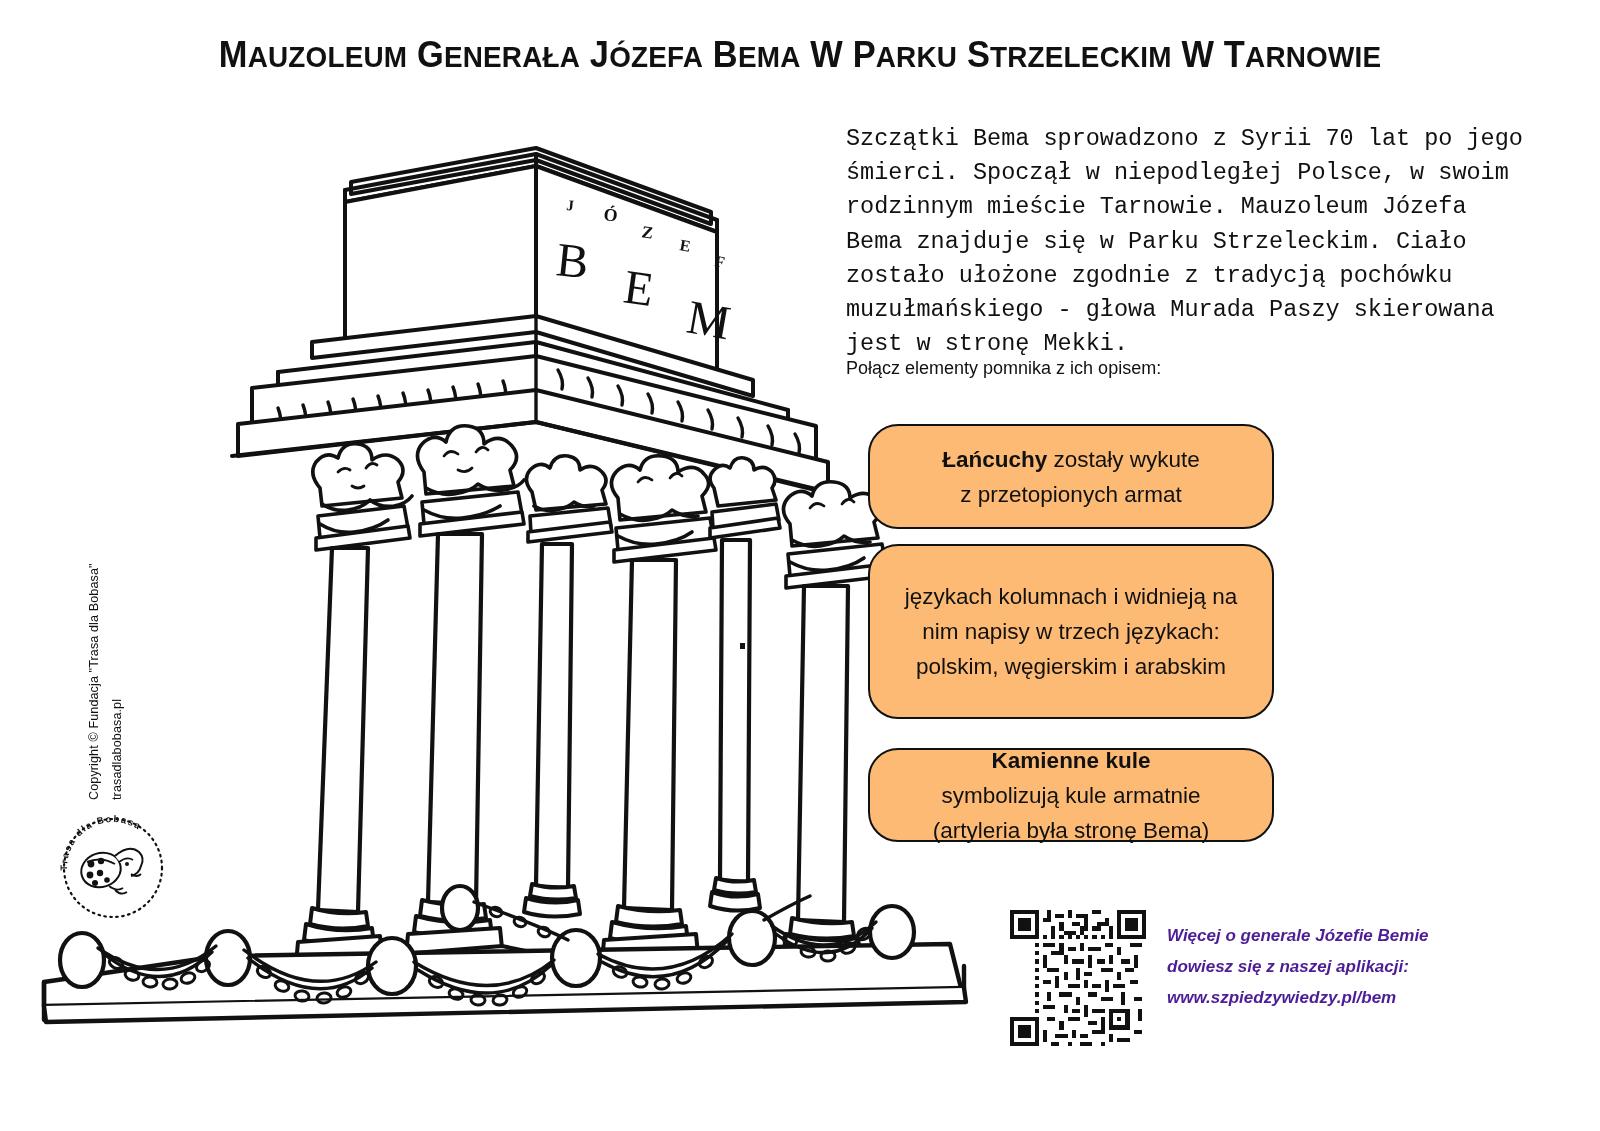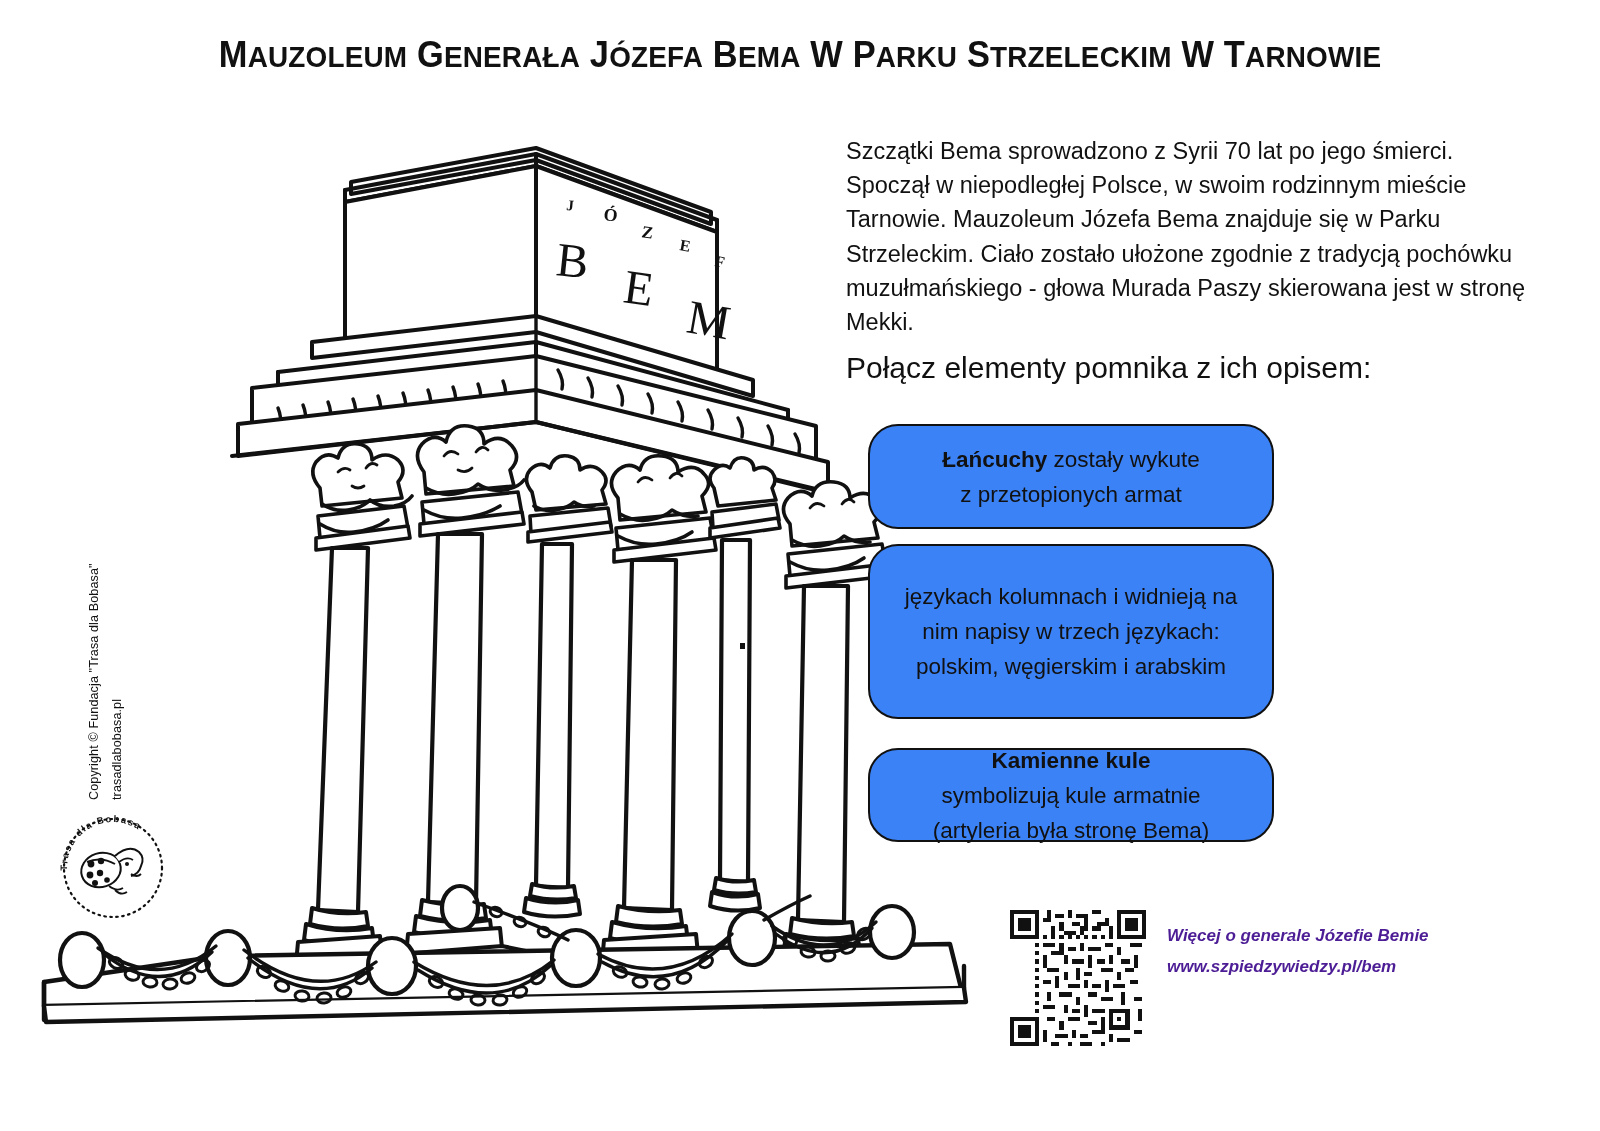--- a/index.html
+++ b/index.html
@@ -21,40 +21,39 @@
     transform-origin:center top;
     white-space:nowrap;
   }
   #page-title .cap{font-size:37px;}
   #page-title .sc{font-size:30px;}
 
   
   #intro-paragraph{
     position:absolute; left:846px; top:122px; width:680px;
     font-size:23.5px; line-height:34.2px; color:#111111;
-    font-family:Liberation Sans, sans-serif;
-    margin-top:12px;
+    font-family:Liberation Mono, monospace;
   }
   #match-instruction{
     position:absolute; left:846px; top:352px;
-    font-size:30px; line-height:32px; color:#111111;
+    font-size:18px; line-height:32px; color:#111111;
   }
 
   .answer-box{
     position:absolute;
     left:868px;
     width:406px;
     border:2.6px solid #111111;
     border-radius:30px;
     box-sizing:border-box;
     text-align:center;
     font-size:22.5px;
     line-height:35px;
     color:#111111;
-    background:#3b82f6;
+    background:#fdba74;
     display:flex;
     flex-direction:column;
     justify-content:center;
     padding:6px 14px;
   }
   .answer-box b{font-weight:bold;}
   #answer-box-1{top:424px;height:105px;}
   #answer-box-2{top:544px;height:175px;}
   #answer-box-3{top:748px;height:94px;}
 
@@ -487,20 +486,21 @@
       <rect x="30" y="29" width="2" height="1"></rect>
     <rect x="10" y="32" width="2" height="1"></rect>
       <rect x="14" y="32" width="1" height="1"></rect>
     <rect x="17" y="32" width="3" height="1"></rect>
       <rect x="22" y="32" width="1" height="1"></rect>
   </g>
 </svg>
 
 <div id="app-promo">
   <div>Więcej o generale Józefie Bemie</div>
+  <div>dowiesz się z naszej aplikacji:</div>
   <div>www.szpiedzywiedzy.pl/bem</div>
 </div>
 
 <div class="vrot" id="copyright-line">Copyright © Fundacja "Trasa dla Bobasa"</div>
 <div class="vrot" id="website-line">trasadlabobasa.pl</div>
 
 <svg id="logo-stamp" viewBox="0 0 112 112" xmlns="http://www.w3.org/2000/svg">
   <defs>
     <path id="stampArc" d="M 56,102 A 46,46 0 1 1 56.1,102" fill="none"></path>
   </defs>

